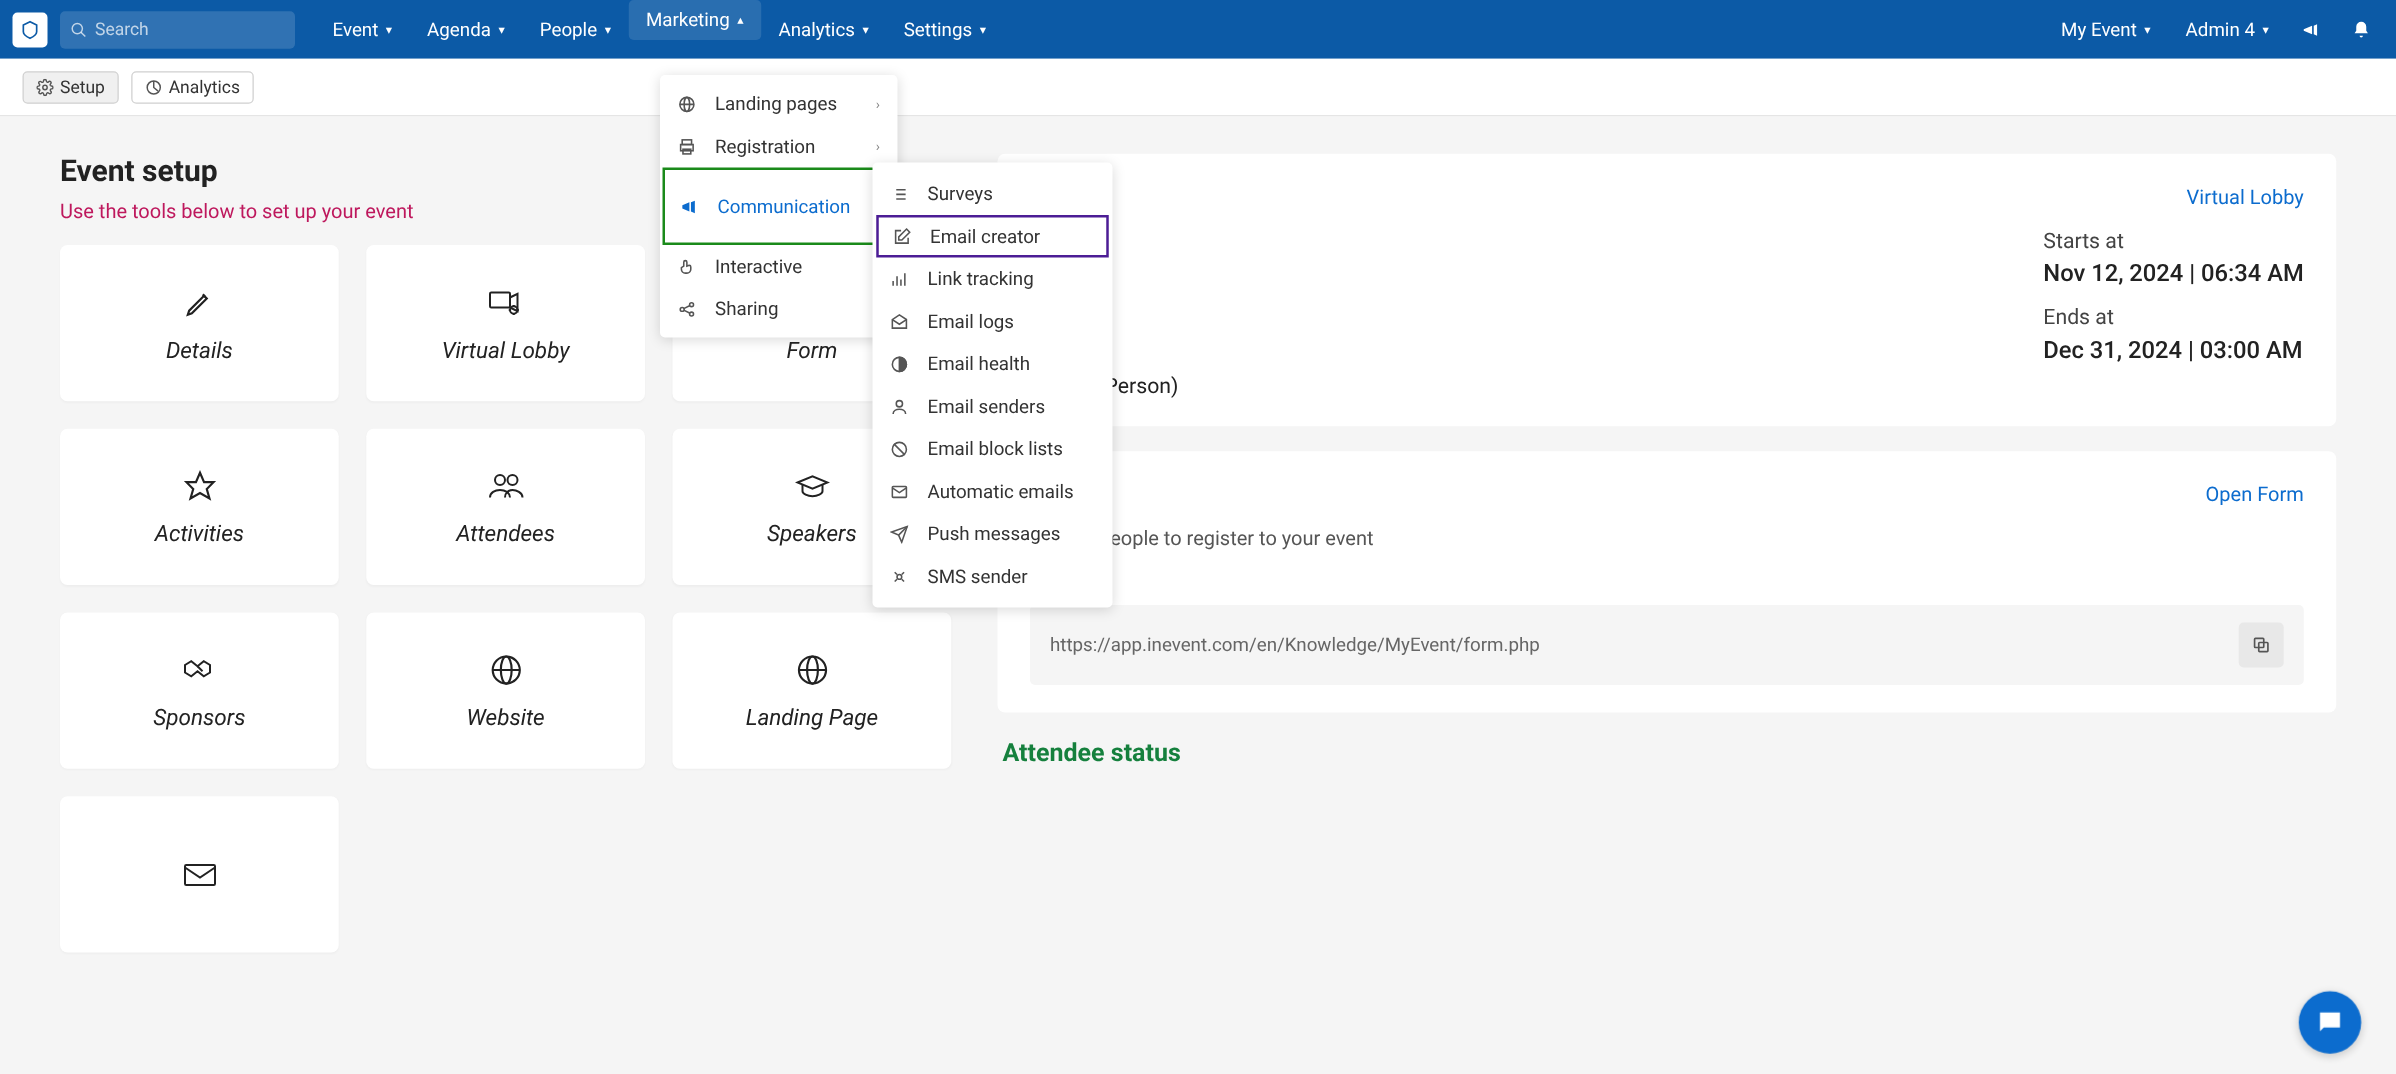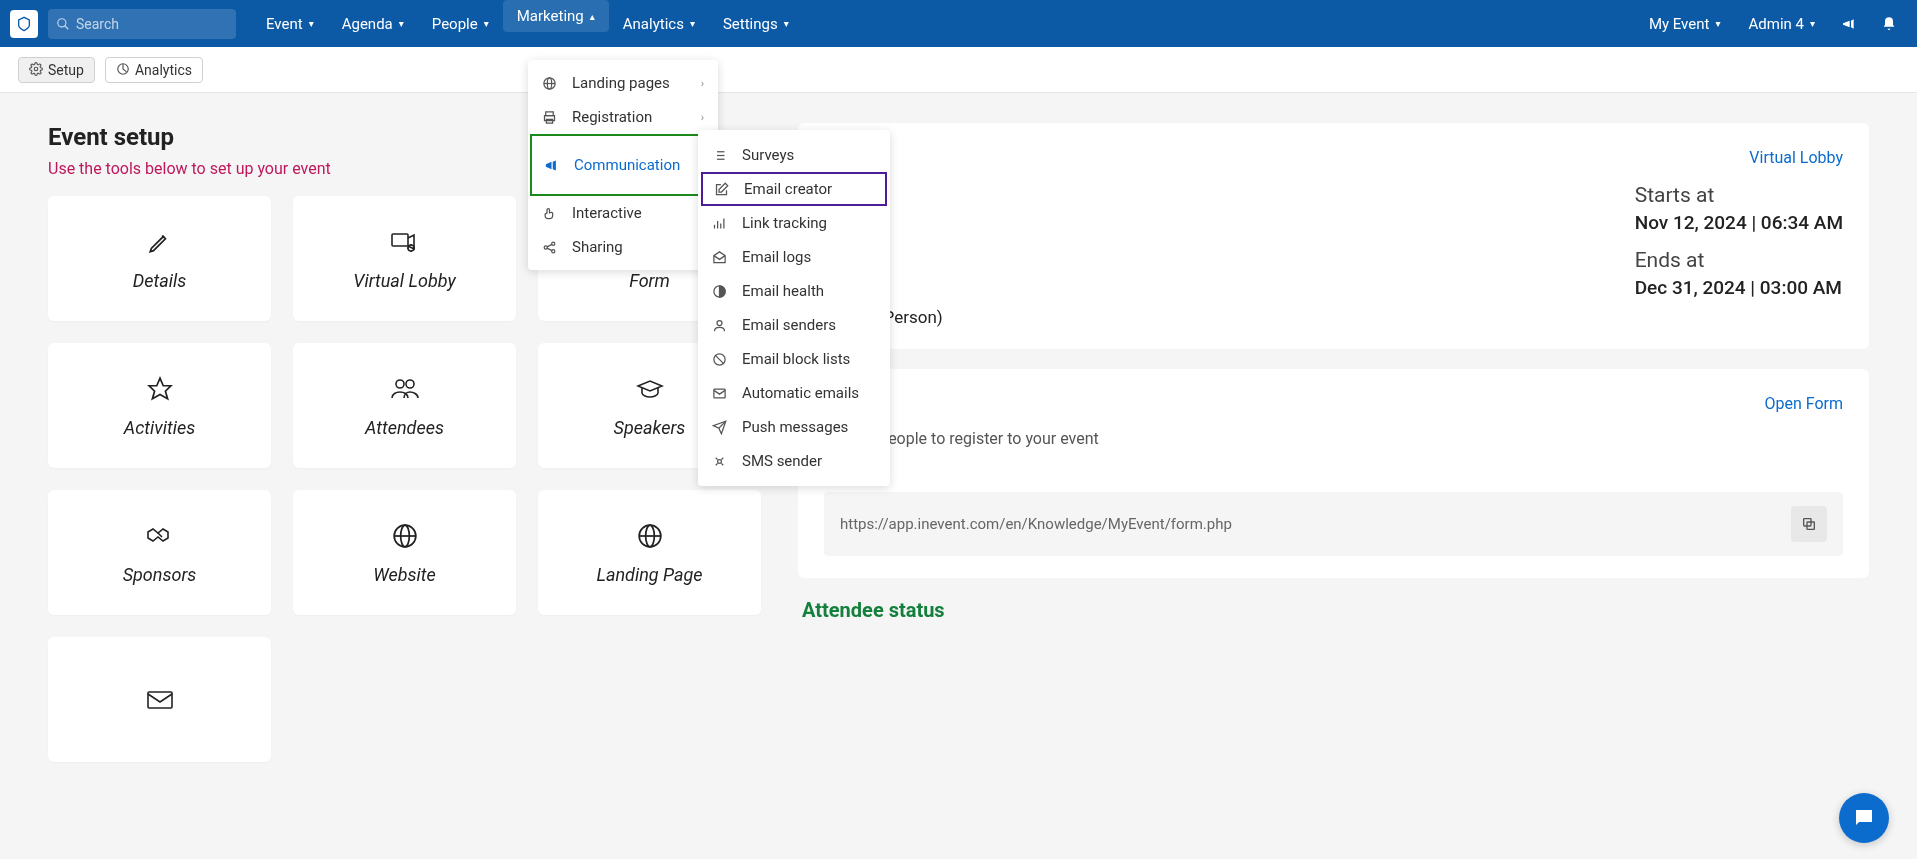--- a/index.html
+++ b/index.html
@@ -15,42 +15,42 @@
 .nav { display:flex; margin-left:16px; }
 .nav-item { padding: 0 14px; height:47px; display:flex; align-items:center; font-size:15px; cursor:pointer; gap:6px; }
 .nav-item.active { background: rgba(255,255,255,0.12); border-radius:4px; height:32px; }
 .chev { font-size:10px; }
 
 .right-nav { margin-left:auto; display:flex; align-items:center; gap:4px; }
 .right-item { padding:0 12px; height:58px; display:flex; align-items:center; gap:6px; font-size:15px; cursor:pointer; }
 .icon-btn { width:36px; height:47px; display:flex; align-items:center; justify-content:center; cursor:pointer; font-size:16px; }
 
 .subbar { background:#fff; height:46px; border-bottom:1px solid #e5e5e5; display:flex; align-items:center; padding:0 18px; gap:10px; }
-.sub-btn { border:1px solid #d0d0d0; background:#fff; border-radius:4px; padding:4px 10px; font-size:14px; color:#333; display:flex; align-items:flex-start; gap:5px; cursor:pointer; }
+.sub-btn { border:1px solid #d0d0d0; background:#fff; border-radius:4px; padding:4px 10px; font-size:14px; color:#333; display:flex; align-items:center; gap:5px; cursor:pointer; }
 .sub-btn.active { background:#f0f0f0; }
 
 .content { padding: 30px 48px; display:flex; gap:30px; }
 
 .left-col { width: 720px; }
 .page-title { font-size:24px; font-weight:700; color:#222; margin-bottom:8px; }
 .page-sub { font-size:16px; color:#be185d; margin-bottom:18px; }
 
 .tiles { display:flex; flex-wrap:wrap; gap:22px; }
 .tile { width:223px; height:125px; background:#fff; border-radius:6px; display:flex; flex-direction:column; align-items:center; justify-content:center; gap:12px; cursor:pointer; box-shadow:0 1px 2px rgba(0,0,0,0.03);font-style:italic; }
 .tile-icon { font-size:26px; color:#222; height:32px; display:flex; align-items:center; }
 .tile-label { font-size:18px; color:#222; }
 
 .right-col { flex:1; }
 .panel { background:#fff; border-radius:6px; padding:22px 26px; margin-bottom:20px; }
 .panel-head { display:flex; justify-content:space-between; align-items:center; margin-bottom:14px; }
 .panel-title { font-size:20px; font-weight:600; color:#222; }
 .panel-link { color:#0c6cce; font-size:16px; cursor:pointer; }
 .info-row { display:flex; gap:60px; }
 .info-block { }
-.info-label { font-size:21px; color:#444; margin-bottom:4px; }
+.info-label { font-size:17px; color:#444; margin-bottom:4px; }
 .info-value { font-size:19px; color:#222; font-weight:500; }
 .mode-text { font-size:17px; color:#222; margin-top:8px; }
 .reg-desc { font-size:16px; color:#555; margin-bottom:14px; }
 .link-label { font-size:17px; color:#222; margin-bottom:10px; }
 .link-box { background:#f5f5f5; border-radius:4px; padding:14px 16px; display:flex; align-items:center; }
 .link-text { flex:1; color:#666; font-size:15px; overflow:hidden; text-overflow:ellipsis; white-space:nowrap; }
 .copy-btn { width:36px; height:36px; background:#e8e8e8; border-radius:4px; display:flex; align-items:center; justify-content:center; cursor:pointer; color:#555; }
 
 .att-title { font-size:20px; font-weight:700; color:#15803d; margin:18px 0 14px 4px; }
 

